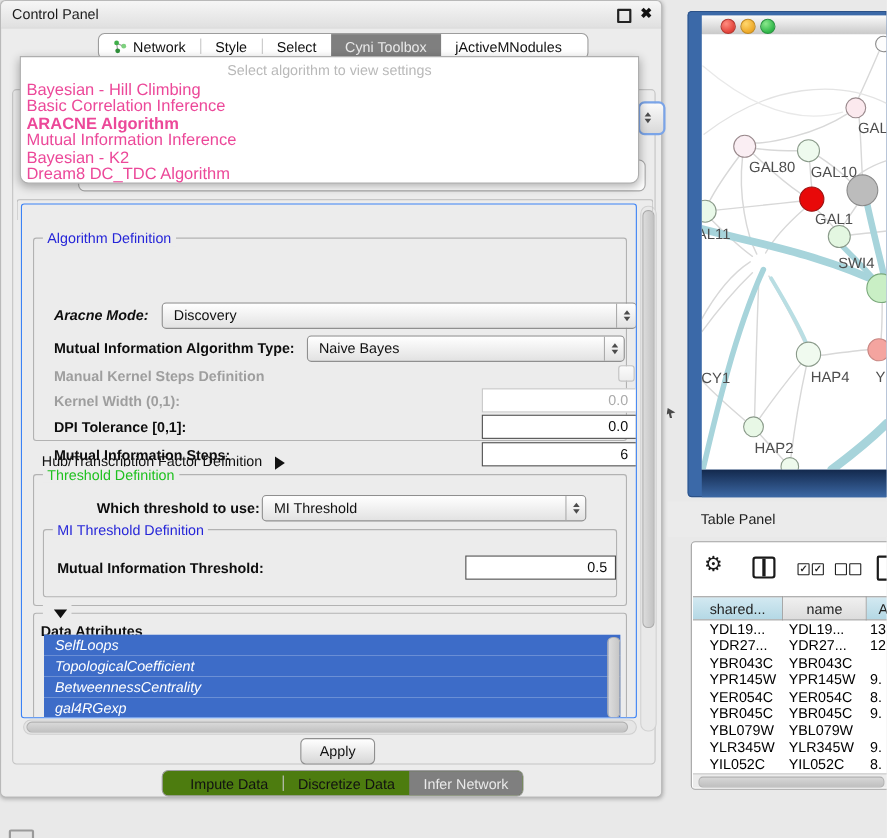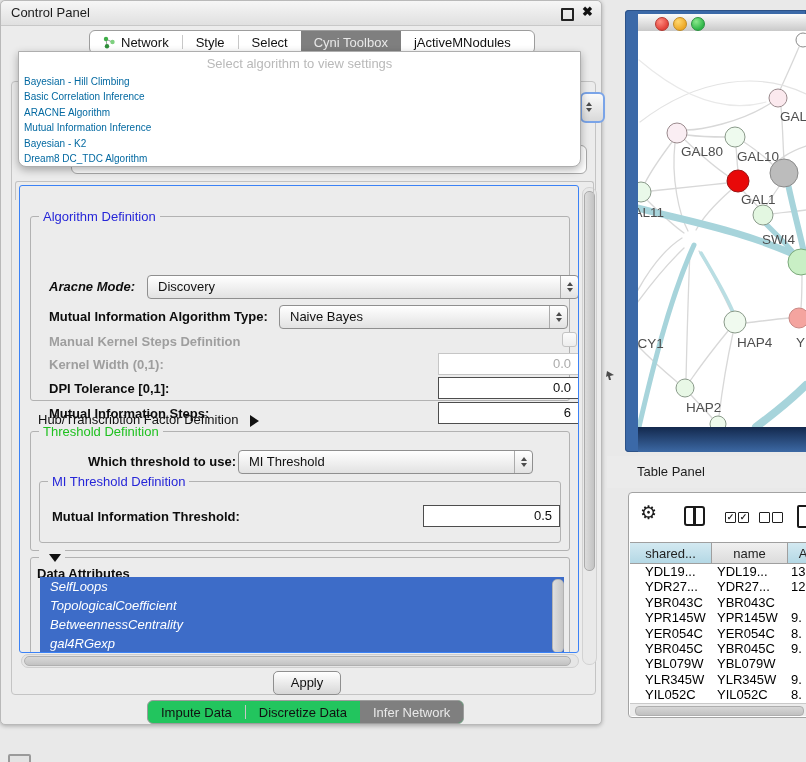--- a/index.html
+++ b/index.html
@@ -23,22 +23,22 @@
   .tab{display:flex;align-items:center;padding:0 13px;white-space:nowrap;}
   .tab.sel{background:#7f7f7f;color:#e9e9e9;}
   .tabsep{width:1px;background:#c8c8c8;margin:4px 0;}
   .net-ico{width:13px;height:13px;margin-right:5px;}
 
   
   .ddown{position:absolute;left:17px;top:50px;width:561px;height:114px;background:#fff;
       border:1px solid #aeaeae;border-radius:0 0 8px 8px;box-shadow:0 3px 9px rgba(0,0,0,.3);z-index:50;}
   .dd-title{position:absolute;left:0;right:0;top:4px;text-align:center;font-size:13px;color:#b9b9b9;}
   .dd-list{position:absolute;left:5px;top:22px;right:5px;}
-  .dd-item{font-size:10px;color:#0369a1;line-height:15.4px;white-space:nowrap;}
-  .dd-item.hl{font-weight:normal;}
+  .dd-item{font-size:15px;color:#ec4899;line-height:15.4px;white-space:nowrap;}
+  .dd-item.hl{font-weight:bold;}
 
   
   .frag-step{position:absolute;left:579px;top:91px;width:21px;height:27px;border:2px solid #7aa4e8;
       border-radius:6px;background:linear-gradient(#fafafa,#d9d9d9);z-index:5;}
   .frag-field{position:absolute;left:70px;top:144px;width:514px;height:27px;border:1px solid #a9a9a9;
       border-radius:6px;background:#fff;z-index:4;}
   .frag-grp{position:absolute;left:14px;top:180px;width:577px;height:18px;border:1px solid #c2c2c2;
       border-radius:3px 3px 0 0;border-bottom:none;z-index:4;}
 
   .cp-body{position:absolute;left:10px;top:80px;width:583px;height:612px;background:#ececec;
@@ -85,22 +85,22 @@
   
   .attr-list{position:absolute;left:20px;top:391px;width:524px;background:#fff;}
   .attr-item{height:19px;line-height:19px;font-size:13px;color:#fff;background:#3d6cc8;padding-left:10px;font-style:italic;}
   .attr-vsb{position:absolute;left:532px;top:393px;width:10px;height:72px;border-radius:5px;
       background:linear-gradient(90deg,#dedede,#c6c6c6);border:1px solid #b3b3b3;}
 
   .applybtn{position:absolute;left:272px;top:670px;width:66px;height:22px;border:1px solid #8f8f8f;
       border-radius:5px;background:linear-gradient(#ffffff,#d7d7d7);font-size:13px;color:#111;
       text-align:center;line-height:21px;cursor:default;}
 
-  .btabbar{position:absolute;left:146px;top:699px;height:22px;background:#22c55e;border:1px solid #9d9d9d;
-      border-radius:6px;display:flex;align-items:stretch;font-size:13px;color:#111;overflow:hidden;}
+  .btabbar{position:absolute;left:146px;top:699px;height:22px;background:#4d7c0f;border:1px solid #9d9d9d;
+      border-radius:6px;display:flex;align-items:stretch;font-size:13px;color:#111;overflow:hidden;padding-left:12px;}
 
   
   .net{position:absolute;left:625px;top:10px;width:181px;height:442px;background:#3b69a8;
       border-radius:4px 0 0 4px;box-shadow:inset 0 0 0 1px #2c5288;}
   .net-titlebar{position:absolute;left:13px;top:4px;right:0;height:17px;
       background:linear-gradient(#fafafa,#c9c9c9);border-bottom:1px solid #7e7e7e;}
   .tl{position:absolute;top:2.5px;width:12px;height:12px;border-radius:50%;}
   .tl.r{left:17px;background:radial-gradient(circle at 35% 30%,#ff8d80,#e2423a 70%);border:1px solid #b33730;}
   .tl.y{left:35px;background:radial-gradient(circle at 35% 30%,#ffd76e,#eda827 70%);border:1px solid #c08a22;}
   .tl.g{left:53px;background:radial-gradient(circle at 35% 30%,#8ae88c,#2fb648 70%);border:1px solid #2a9240;}

